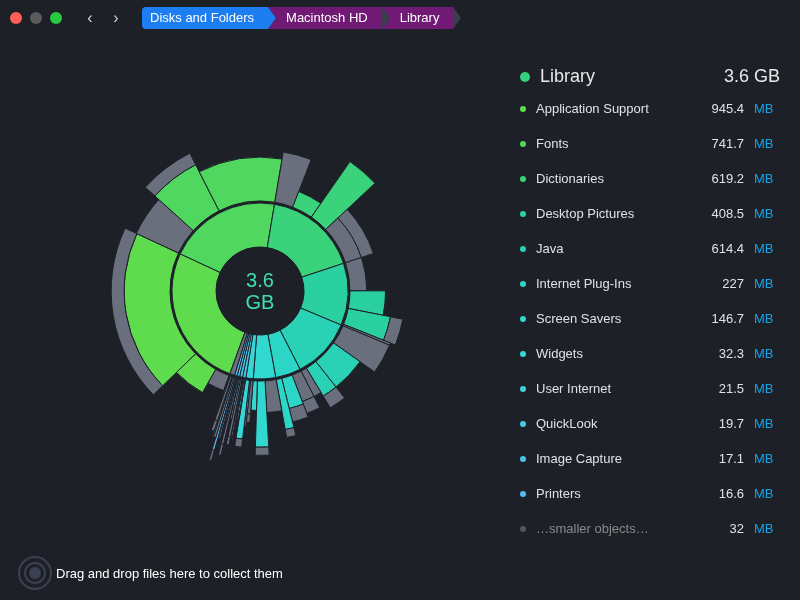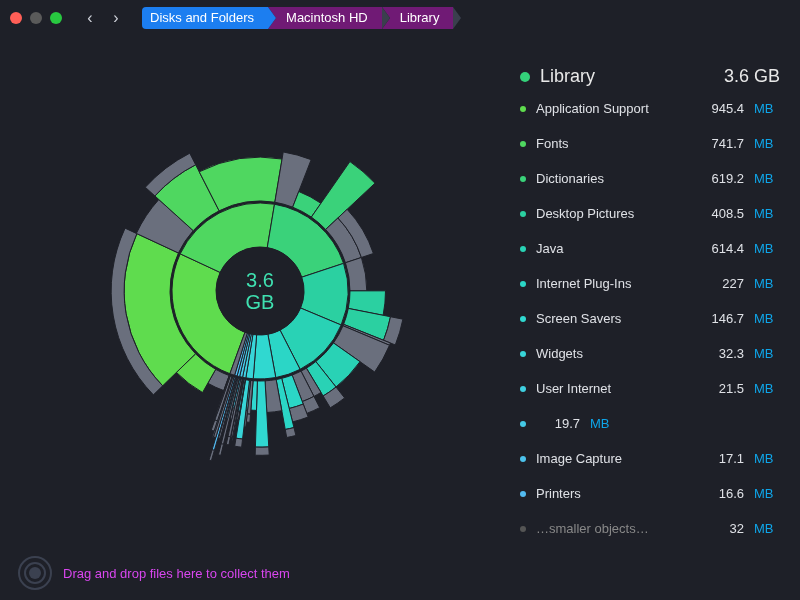--- a/index.html
+++ b/index.html
@@ -81,23 +81,23 @@
   .row .name { flex:1; white-space:nowrap; overflow:hidden; text-overflow:ellipsis;}
   .row .size { width:44px; text-align:right; color:#dfe1e6;}
   .row .unit { width:26px; text-align:left; color:#0ea5e9;}
   .row.smaller { color:#888; }
   .row.smaller .dot { background:#555;}
 
   
   .footer {
     position:absolute; bottom:0; left:0; right:0;
     height:54px;
-    display:flex; align-items:center; gap:11px;
+    display:flex; align-items:center; gap:4px;
     padding:0 18px;
-    color:#d946ef; font-size:13px;
+    color:#ffffff; font-size:13px;
   }
   .drop-icon {
     width:34px; height:34px;
     position:relative;
   }
   .drop-icon span{
     position:absolute; border-radius:50%;
     border:2px solid #3b4150;
     left:50%; top:50%; transform:translate(-50%,-50%);
   }
@@ -282,20 +282,21 @@
           <span class="unit">MB</span>
         </div>
         <div class="row">
           <span class="dot" style="background:#3fcfe0"></span>
           <span class="name">User Internet</span>
           <span class="size">21.5</span>
           <span class="unit">MB</span>
         </div>
         <div class="row">
           <span class="dot" style="background:#45c9e6"></span>
+          <span class="name">QuickLook</span>
           <span class="size">19.7</span>
           <span class="unit">MB</span>
         </div>
         <div class="row">
           <span class="dot" style="background:#4cc2ec"></span>
           <span class="name">Image Capture</span>
           <span class="size">17.1</span>
           <span class="unit">MB</span>
         </div>
         <div class="row">

